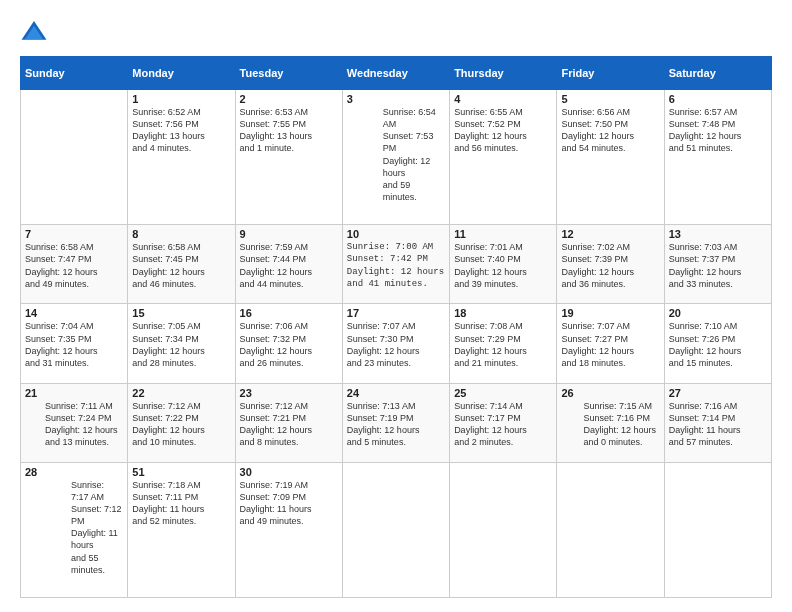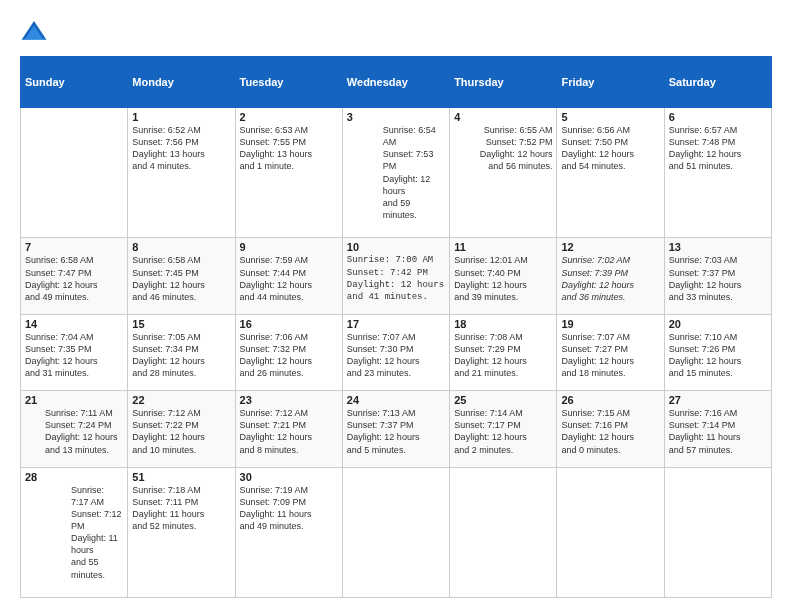--- a/index.html
+++ b/index.html
@@ -55,21 +55,21 @@
     }
     .calendar {
       width: 100%;
       border-collapse: collapse;
       flex: 1;
       font-size: 10px;
     }
     .calendar th {
       background: #1565c0;
       color: #fff;
-      padding: 19px 4px;
+      padding: 10px 4px;
       text-align: left;
       font-size: 11px;
       font-weight: bold;
       border: 1px solid #1565c0;
     }
     .calendar td {
       border: 1px solid #ccc;
       vertical-align: top;
       padding: 3px 4px;
       width: calc(100% / 7);
@@ -145,21 +145,21 @@
           </td>
           <td>
             <span class="day-number">3</span>
             <div class="day-info" style="white-space: pre-line; margin-left: 36px;">Sunrise: 6:54 AM
 Sunset: 7:53 PM
 Daylight: 12 hours
 and 59 minutes.</div>
           </td>
           <td>
             <span class="day-number">4</span>
-            <div class="day-info" style="white-space: pre-line; text-align: right;">Sunrise: 6:55 AM
+            <div class="day-info" style="white-space: pre-line;">Sunrise: 6:55 AM
 Sunset: 7:52 PM
 Daylight: 12 hours
 and 56 minutes.</div>
           </td>
           <td>
             <span class="day-number">5</span>
             <div class="day-info" style="white-space: pre-line;">Sunrise: 6:56 AM
 Sunset: 7:50 PM
 Daylight: 12 hours
 and 54 minutes.</div>
@@ -196,28 +196,28 @@
           </td>
           <td>
             <span class="day-number">10</span>
             <div class="day-info" style="white-space: pre-line; font-family: Liberation Mono, monospace;">Sunrise: 7:00 AM
 Sunset: 7:42 PM
 Daylight: 12 hours
 and 41 minutes.</div>
           </td>
           <td>
             <span class="day-number">11</span>
-            <div class="day-info" style="white-space: pre-line;">Sunrise: 12:01 AM
+            <div class="day-info" style="white-space: pre-line;">Sunrise: 7:01 AM
 Sunset: 7:40 PM
 Daylight: 12 hours
 and 39 minutes.</div>
           </td>
           <td>
             <span class="day-number">12</span>
-            <div class="day-info" style="white-space: pre-line; font-style: italic;">Sunrise: 7:02 AM
+            <div class="day-info" style="white-space: pre-line;">Sunrise: 7:02 AM
 Sunset: 7:39 PM
 Daylight: 12 hours
 and 36 minutes.</div>
           </td>
           <td>
             <span class="day-number">13</span>
             <div class="day-info" style="white-space: pre-line;">Sunrise: 7:03 AM
 Sunset: 7:37 PM
 Daylight: 12 hours
 and 33 minutes.</div>
@@ -292,34 +292,34 @@
           <td>
             <span class="day-number">23</span>
             <div class="day-info" style="white-space: pre-line;">Sunrise: 7:12 AM
 Sunset: 7:21 PM
 Daylight: 12 hours
 and 8 minutes.</div>
           </td>
           <td>
             <span class="day-number">24</span>
             <div class="day-info" style="white-space: pre-line;">Sunrise: 7:13 AM
-Sunset: 7:37 PM
+Sunset: 7:19 PM
 Daylight: 12 hours
 and 5 minutes.</div>
           </td>
           <td>
             <span class="day-number">25</span>
             <div class="day-info" style="white-space: pre-line;">Sunrise: 7:14 AM
 Sunset: 7:17 PM
 Daylight: 12 hours
 and 2 minutes.</div>
           </td>
           <td>
             <span class="day-number">26</span>
-            <div class="day-info" style="white-space: pre-line;">Sunrise: 7:15 AM
+            <div class="day-info" style="white-space: pre-line; margin-left: 22px;">Sunrise: 7:15 AM
 Sunset: 7:16 PM
 Daylight: 12 hours
 and 0 minutes.</div>
           </td>
           <td>
             <span class="day-number">27</span>
             <div class="day-info" style="white-space: pre-line;">Sunrise: 7:16 AM
 Sunset: 7:14 PM
 Daylight: 11 hours
 and 57 minutes.</div>

